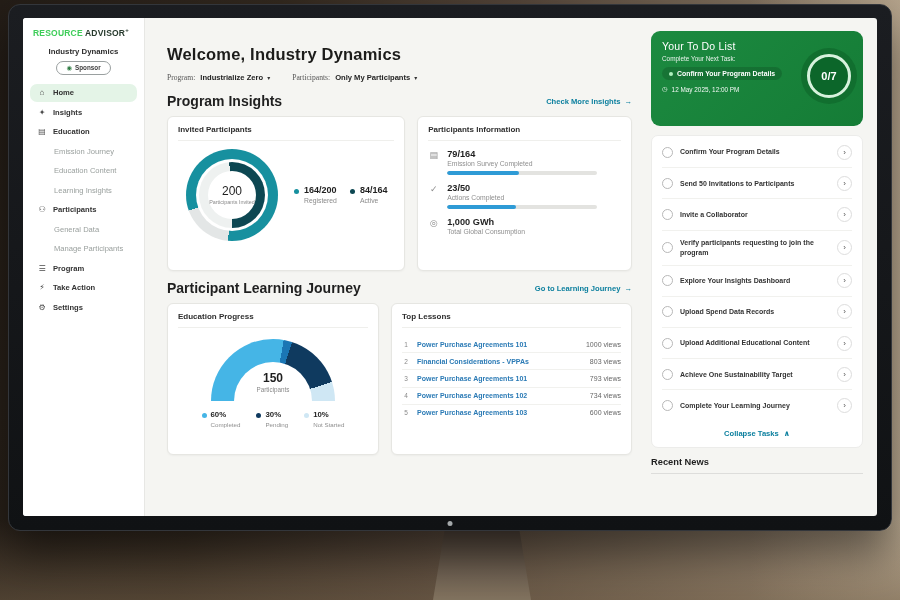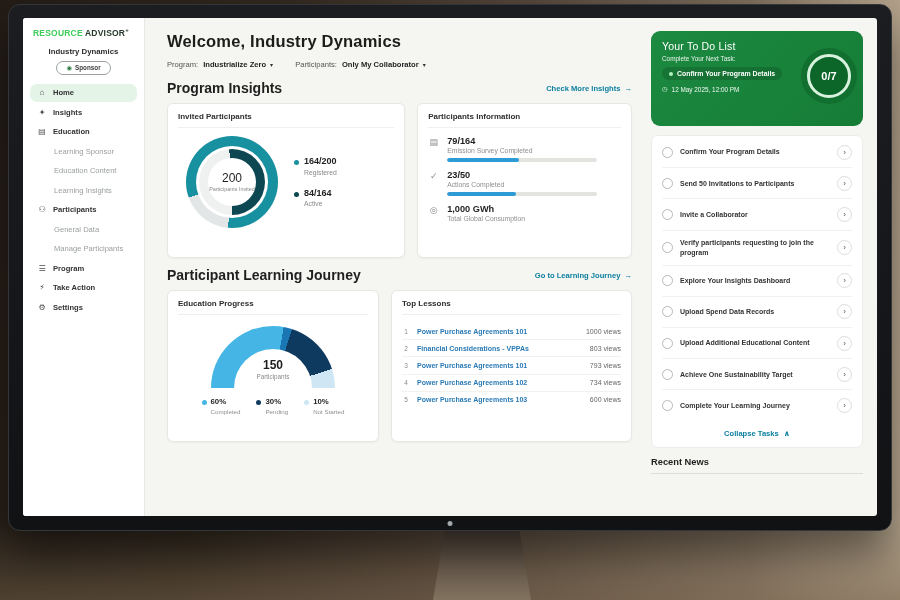--- a/index.html
+++ b/index.html
@@ -32,45 +32,45 @@
     padding:2px 9px;font-size:6.3px;color:#3c3c3c;display:flex;align-items:center;gap:3px;font-weight:bold;}
   .sponsor .ico{font-size:6.5px;color:#2f7d44;}
   .nav{padding:0 7px;}
   .nav-item{display:flex;align-items:center;gap:6px;padding:4.5px 7px;border-radius:7px;
     font-size:7.6px;font-weight:bold;color:#333;margin:1.5px 0;cursor:pointer;}
   .nav-item.active{background:#e4f4e7;}
   .nav-item.sub{padding-left:24px;color:#9aa09e;font-weight:normal;}
   .nav-ico{width:10px;text-align:center;font-size:8px;color:#4a4a4a;}
 
   
-  .main{flex:1;min-width:0;padding:13px 13px 0 22px;box-sizing:border-box;}
+  .main{flex:1;min-width:0;padding:13px 13px 0 22px;box-sizing:border-box;margin-top:13px;}
   .welcome{font-size:16.5px;font-weight:bold;color:#1c1c1a;margin:1px 0 9px;letter-spacing:.2px;}
   .filters{display:flex;gap:22px;align-items:center;font-size:7.6px;color:#555;margin-bottom:11px;}
   .filter{display:flex;align-items:center;cursor:pointer;}
-  .filter .lab{color:#555;}
+  .filter .lab{color:#555;font-family:Liberation Serif, serif;}
   .filter .val{font-weight:bold;color:#1f1f1f;margin-left:5px;}
   .filter .chev{font-size:6px;margin-left:4px;color:#333;}
   .section-row{display:flex;justify-content:space-between;align-items:center;margin:4px 0 7px;}
   .section-title{font-size:14px;font-weight:bold;color:#1f1f1f;}
   .section-link{font-size:7.6px;font-weight:bold;color:#0b7f9e;cursor:pointer;display:flex;gap:4px;align-items:center;}
   .cards-row{display:flex;gap:12px;margin-bottom:9px;}
   .card{background:#fff;border:1px solid #e6e6e2;border-radius:6px;padding:8px 10px;
     box-sizing:border-box;box-shadow:0 1px 2px rgba(0,0,0,.04);}
   .card-title{font-size:8px;font-weight:bold;color:#2e2e2e;padding-bottom:6px;border-bottom:1px solid #efefec;margin-bottom:8px;}
 
   .card.invited{width:244px;height:155px;}
   .donut-wrap{display:flex;align-items:center;gap:16px;padding-left:8px;margin-top:4px;}
   .donut{position:relative;width:92px;height:92px;border-radius:50%;}
   .donut-gap{position:absolute;inset:10px;border-radius:50%;background:#fff;}
   .donut-inner{position:absolute;inset:13px;border-radius:50%;}
   .donut-hole{position:absolute;inset:22px;border-radius:50%;background:#fff;
     display:flex;flex-direction:column;align-items:center;justify-content:center;text-align:center;}
   .donut-hole .v{font-size:12px;font-weight:normal;color:#1f1f1f;}
   .donut-hole .l{font-size:5.4px;color:#8a8a8a;line-height:1.25;margin-top:1px;}
-  .legend-col{display:flex;flex-direction:column;gap:13px;}
+  .legend-col{display:flex;gap:13px;}
   .legend-item{display:flex;gap:5px;align-items:flex-start;}
   .legend-dot{width:5px;height:5px;border-radius:50%;margin-top:3px;flex-shrink:0;}
   .legend-value{font-size:9px;font-weight:bold;color:#1f1f1f;line-height:1.1;}
   .legend-label{font-size:6.8px;color:#8a8a8a;margin-top:2px;}
 
   .card.info{width:220px;height:155px;}
   .info-row{display:flex;gap:8px;margin-bottom:8px;align-items:flex-start;}
   .info-ico{color:#8d8d8d;font-size:9px;width:11px;text-align:center;margin-top:1px;}
   .info-body{flex:1;}
   .info-value{font-size:9.2px;font-weight:bold;color:#1f1f1f;}
@@ -150,21 +150,21 @@
           </div>
           <div class="nav-item">
             <span class="nav-ico">✦</span>
             <span>Insights</span>
           </div>
           <div class="nav-item">
             <span class="nav-ico">▤</span>
             <span>Education</span>
           </div>
           <div class="nav-item sub">
-            <span>Learning Sponsor</span>
+            <span>Emission Journey</span>
           </div>
           <div class="nav-item sub">
             <span>Education Content</span>
           </div>
           <div class="nav-item sub">
             <span>Learning Insights</span>
           </div>
           <div class="nav-item">
             <span class="nav-ico">⚇</span>
             <span>Participants</span>
@@ -194,21 +194,21 @@
         <div class="welcome">Welcome, Industry Dynamics</div>
 
         <div class="filters">
           <div class="filter">
             <span class="lab">Program:</span>
             <span class="val">Industrialize Zero</span>
             <span class="chev">▾</span>
           </div>
           <div class="filter">
             <span class="lab">Participants:</span>
-            <span class="val">Only My Collaborator</span>
+            <span class="val">Only My Participants</span>
             <span class="chev">▾</span>
           </div>
         </div>
 
         <div class="section-row">
           <div class="section-title">Program Insights</div>
           <div class="section-link">
             <span>Check More Insights</span>
             <span>→</span>
           </div>

